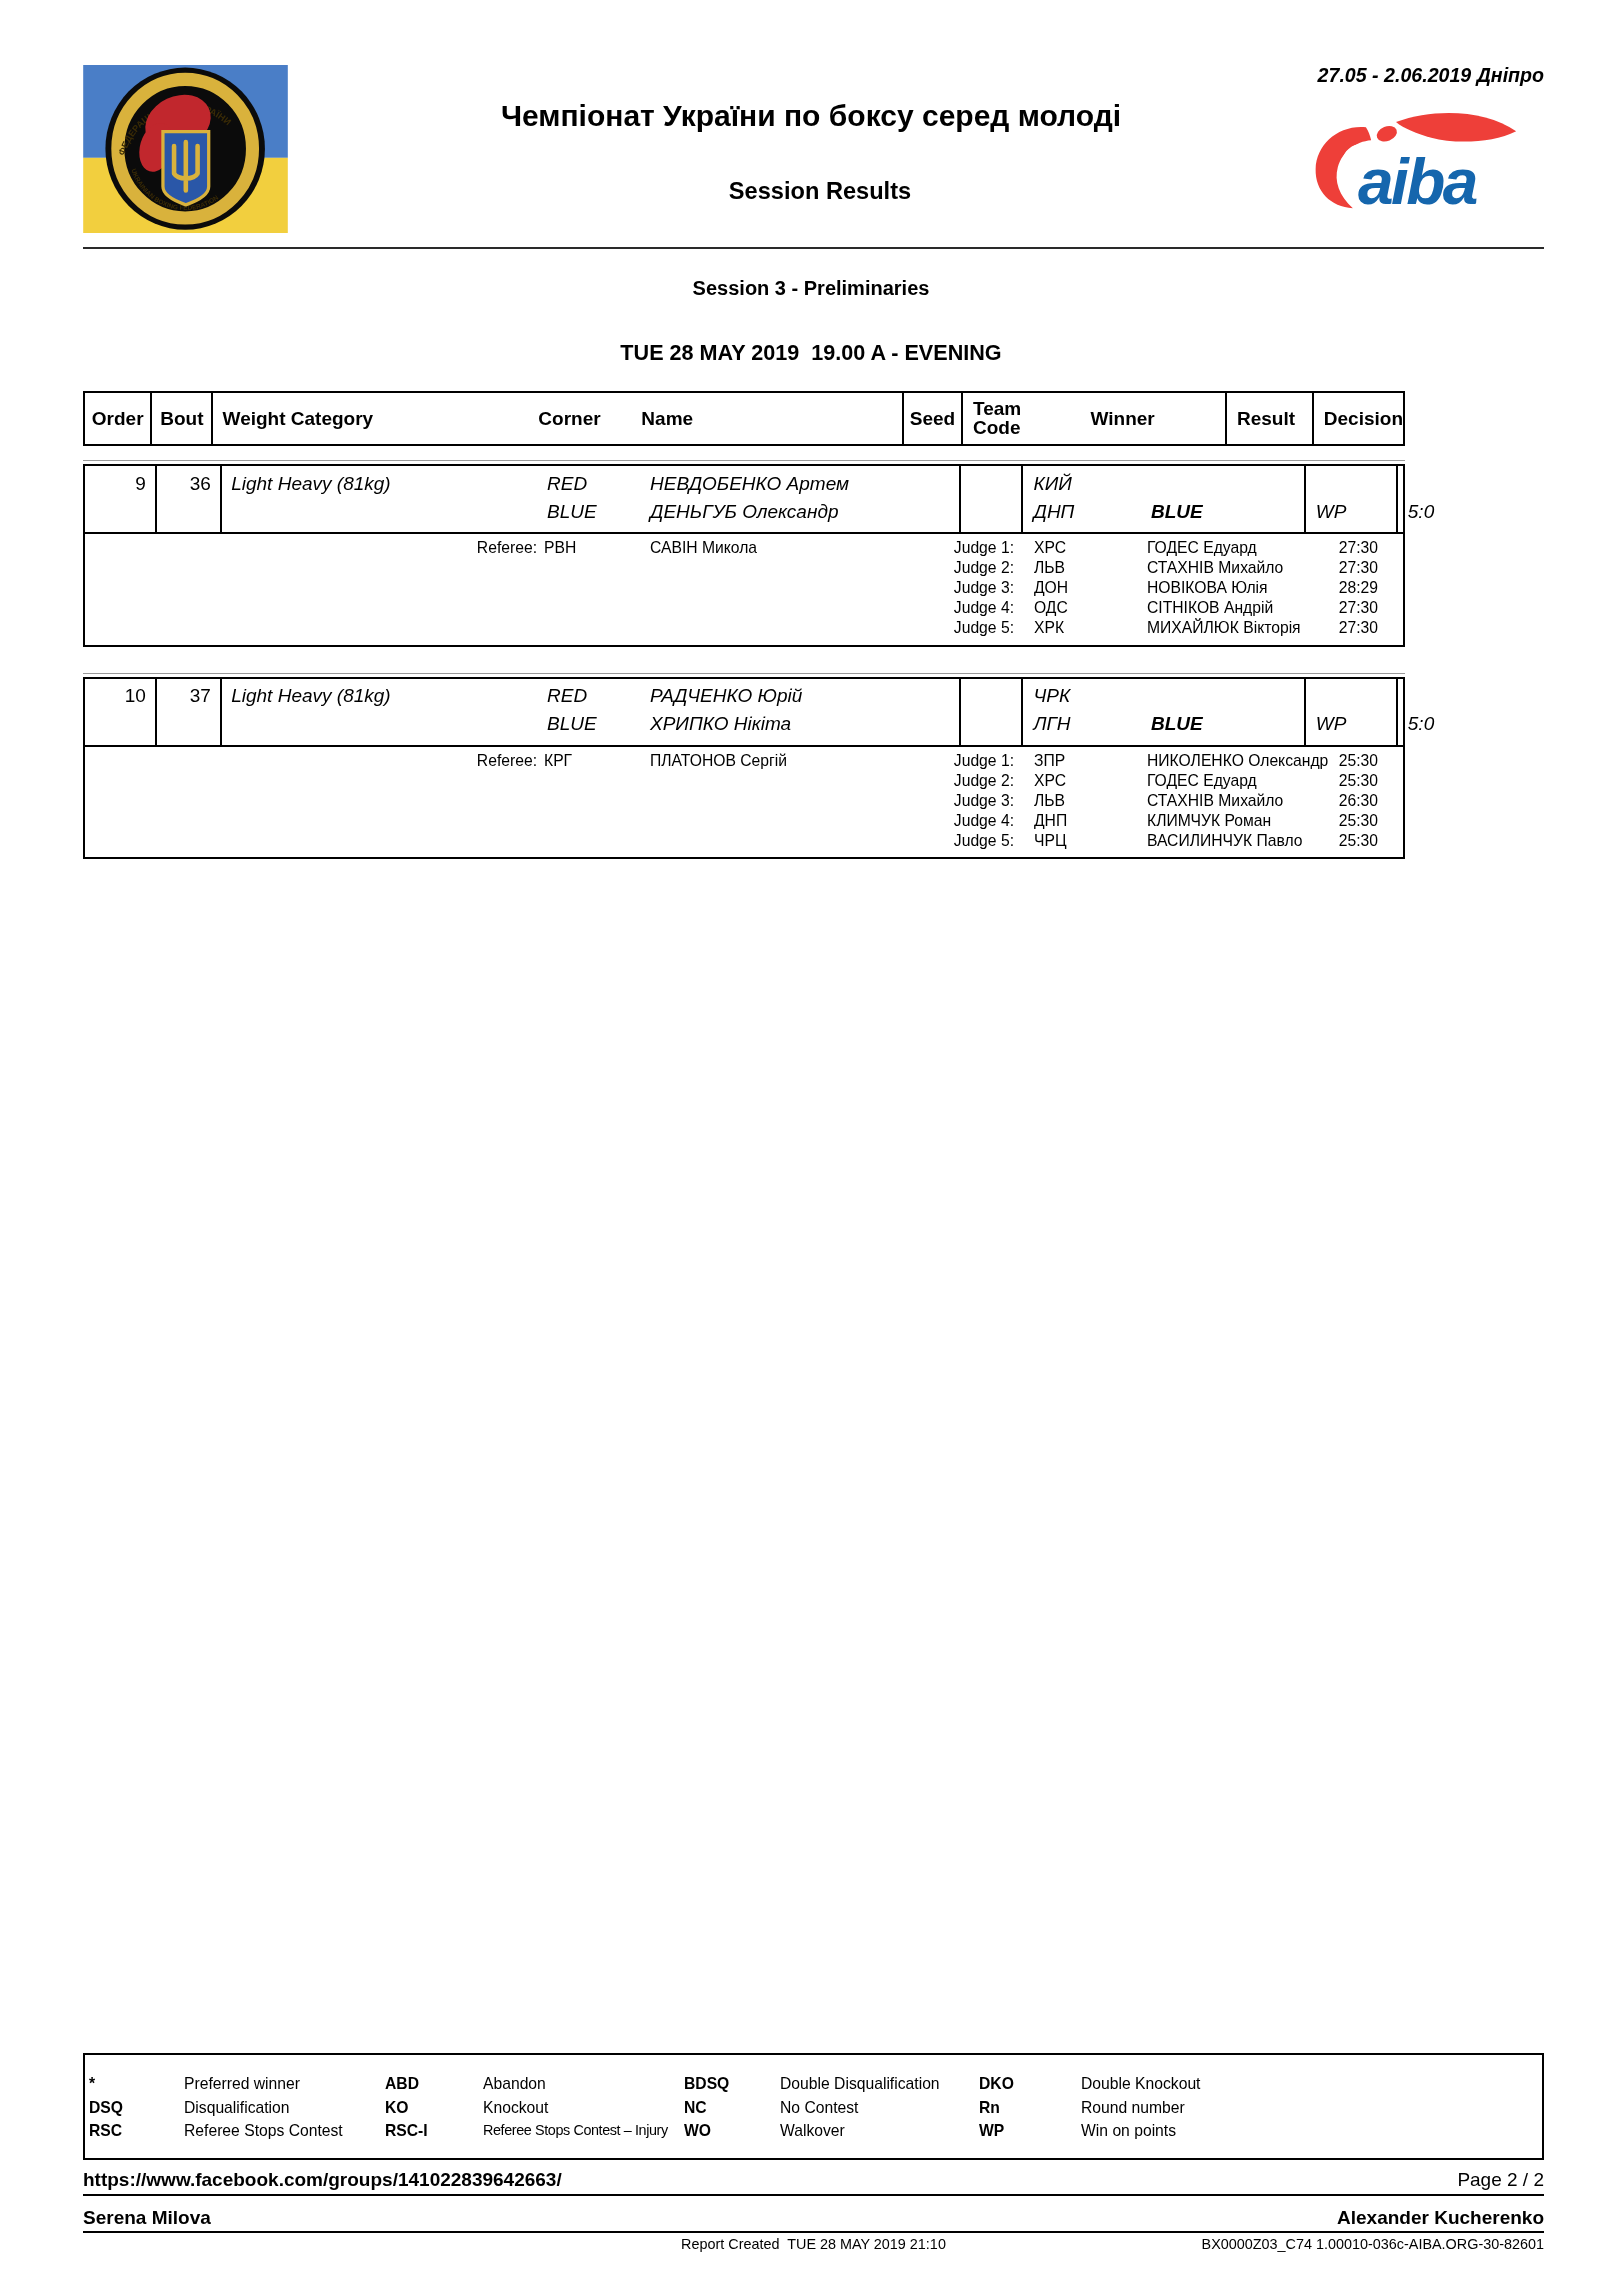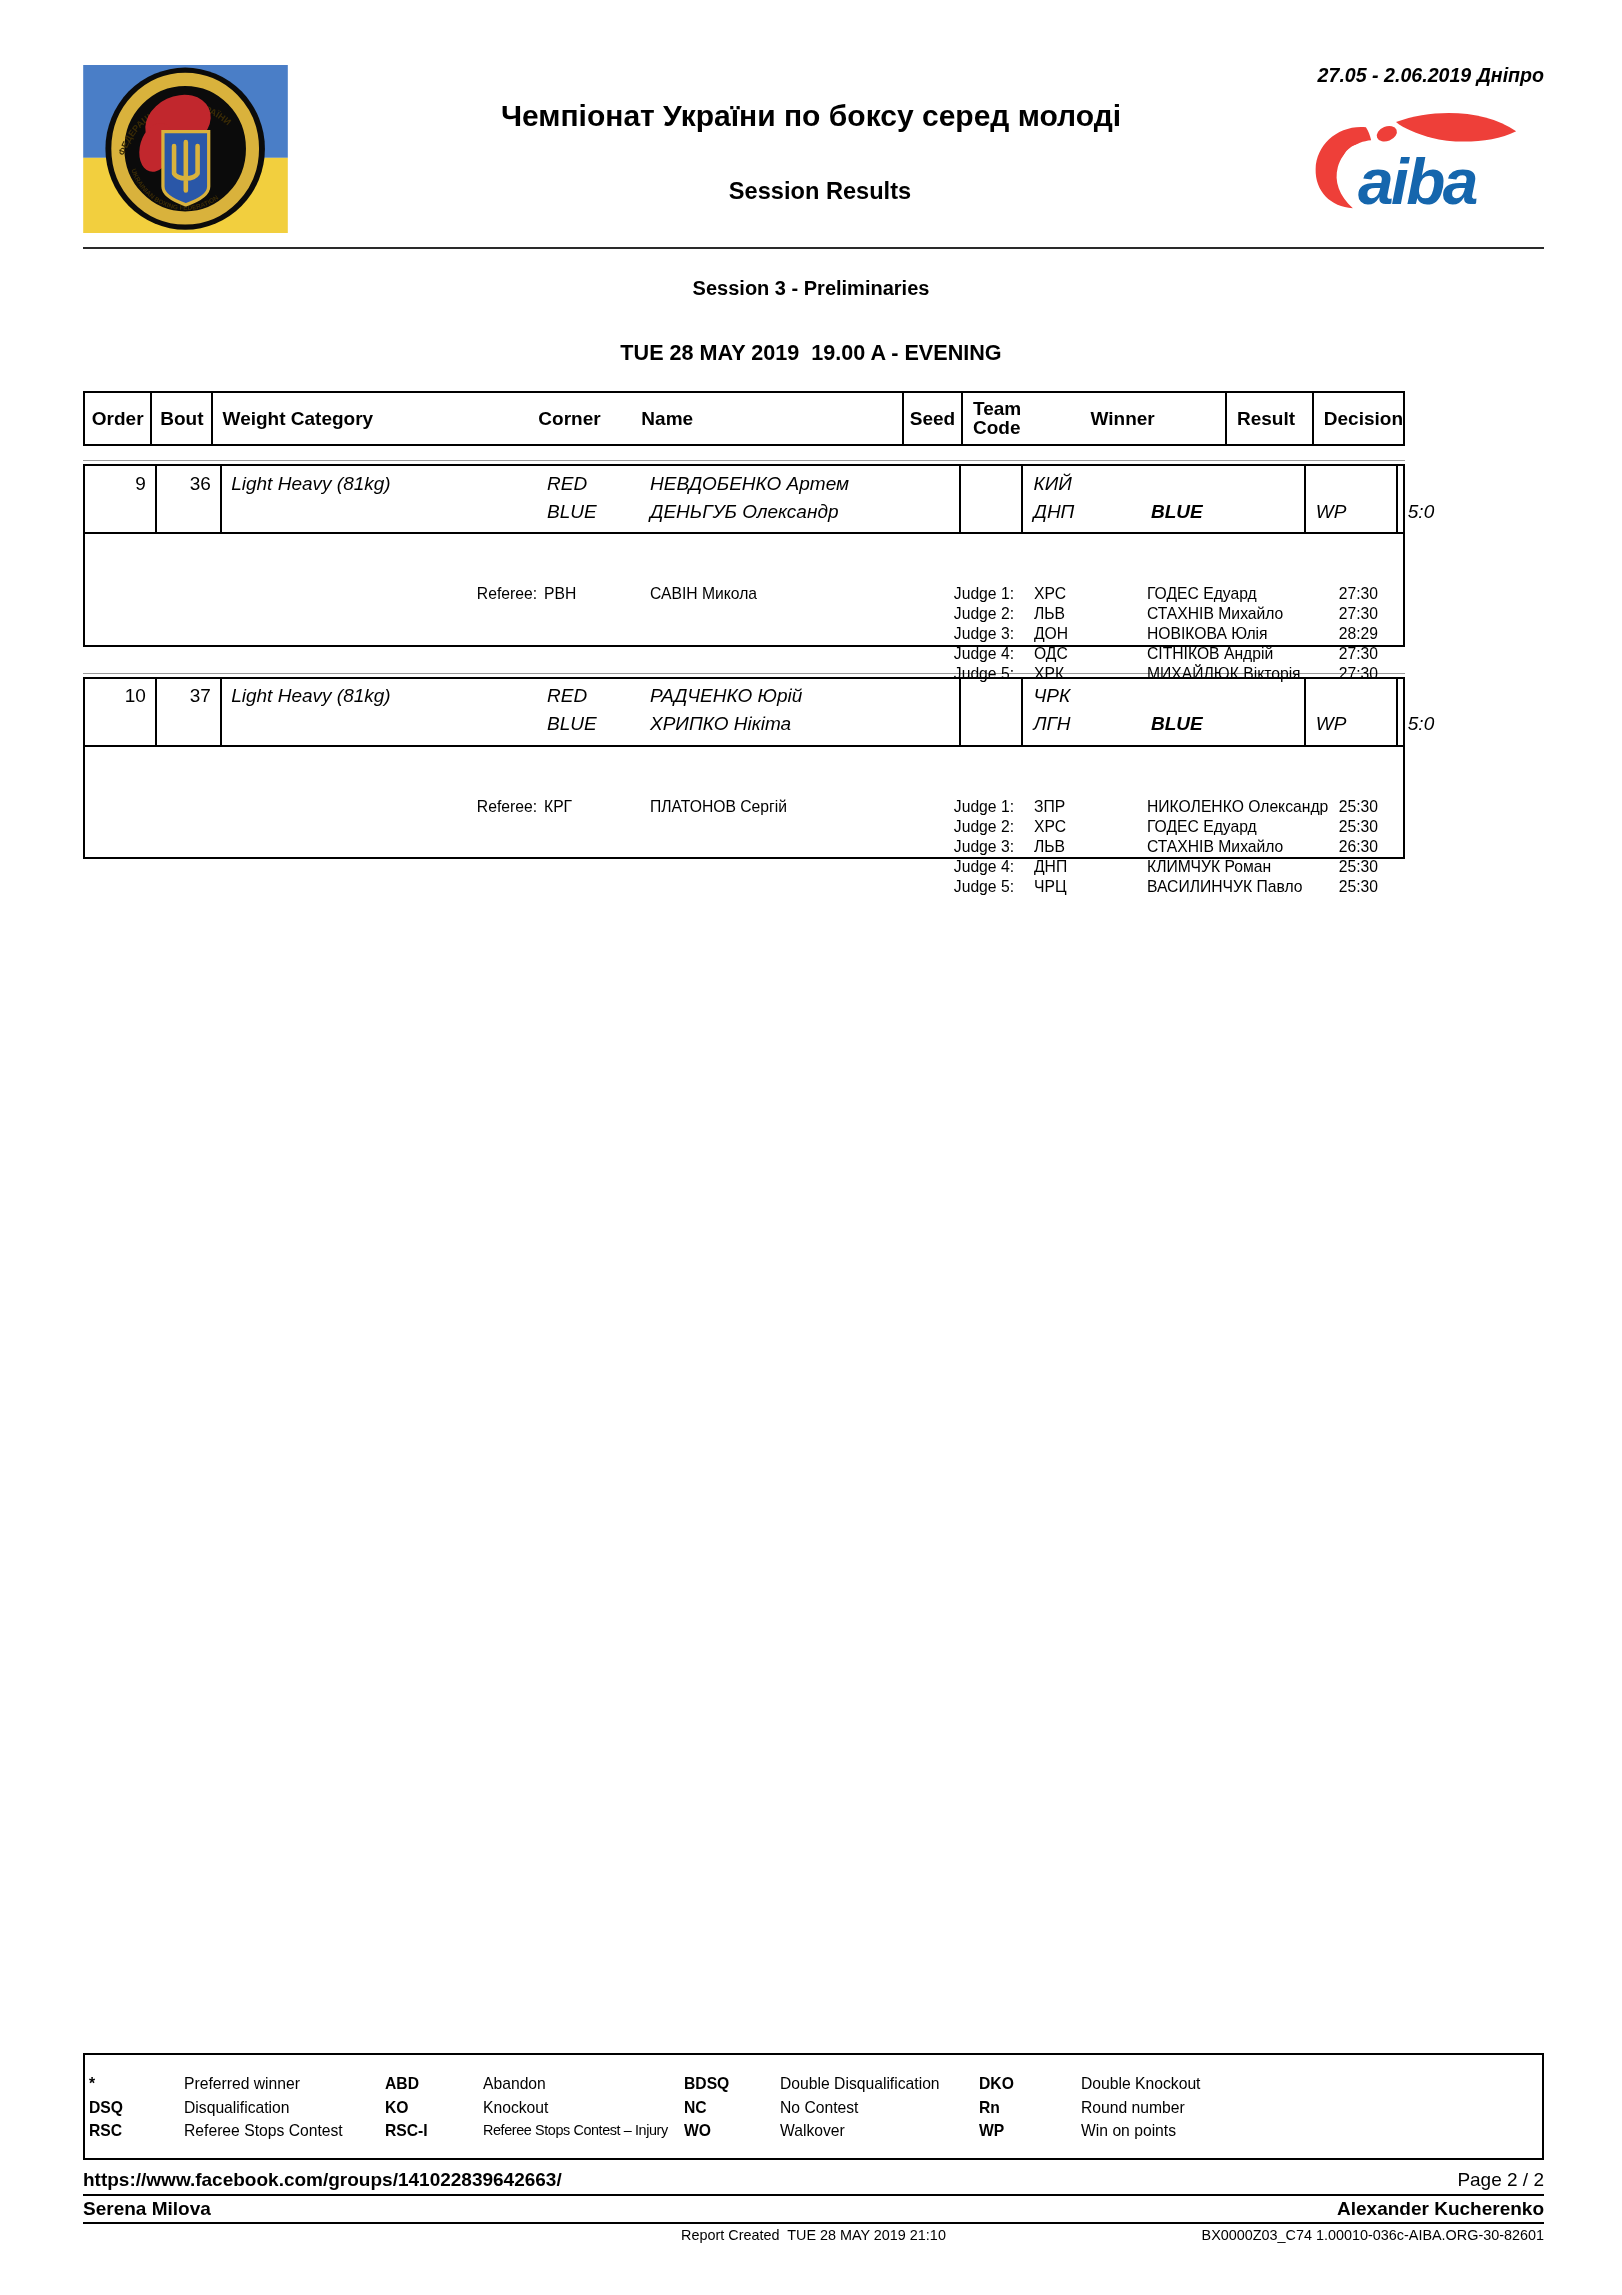--- a/index.html
+++ b/index.html
@@ -46,21 +46,21 @@
   .bout-row { display:flex; height:66px; box-sizing:border-box; font-size:19px; }
   .bout-row > div { box-sizing:border-box; border-right:2px solid #000; padding-top:3.3px; }
   .line { position:relative; height:28px;font-style:italic; }
   .line span { position:absolute; top:0; line-height:28px; white-space:nowrap; }
   .num { text-align:right; padding-right:9.2px; line-height:28px; }
   .b-weight { left:9.2px; } .b-corner { left:325px; } .b-name { left:428px; }
   .b-team { left:10.5px; } .b-winner { left:128px; font-weight:bold; }
   .b-val { left:9.8px; }
   .judges { border-top:2px solid #000; padding:3.9px 0 6.5px 0; font-size:15.7px; }
   .jrow { position:relative; height:20px; }
-  .jrow span { position:absolute; top:0; line-height:20px; white-space:nowrap;margin-top:46px; }
+  .jrow span { position:absolute; top:0; line-height:20px; white-space:nowrap; }
   .rlabel { left:353px; width:99px; text-align:right; }
   .rcode { left:459px; } .rname { left:565px; }
   .jlabel { left:838px; width:91px; text-align:right; }
   .jcode { left:949px; } .jname { left:1062px; }
   .jscore { right:25px; }
 
   
   .legend { position:absolute; left:83px; top:2053px; width:1461px; box-sizing:border-box;
     border:2.6px solid #000; padding:17px 0 15.7px 0; font-size:15.7px; }
   .lgrow { position:relative; height:23.6px; }
@@ -72,21 +72,21 @@
   .lg-c3 { left:894px; } .lg-d3 { left:996px; }
   .narrow { font-size:14.4px; letter-spacing:-0.4px; }
 
   
   .footer { position:absolute; left:83px; right:78px; top:2169px; }
   .frow1 { display:flex; justify-content:space-between; align-items:flex-end;
     border-bottom:2.6px solid #000; padding-bottom:2.6px; }
   .fb-link { font-size:19px; font-weight:bold; color:#000; text-decoration:none; }
   .page-num { font-size:19px; }
   .frow2 { display:flex; justify-content:space-between; align-items:flex-end;
-    border-bottom:2.6px solid #000; padding-bottom:2.6px; padding-top:2px;
+    border-bottom:2.6px solid #000; padding-bottom:2.6px; padding-top:11px;
     font-size:19px; font-weight:bold; }
   .frow3 { display:flex; justify-content:flex-end; padding-top:2.6px; font-size:14.4px; }
   .frow3 .mid { position:absolute; left:0; right:0; text-align:center; }
   .frow3 { position:relative; }
 </style>
 </head>
 <body>
 
 <div class="page">
 

